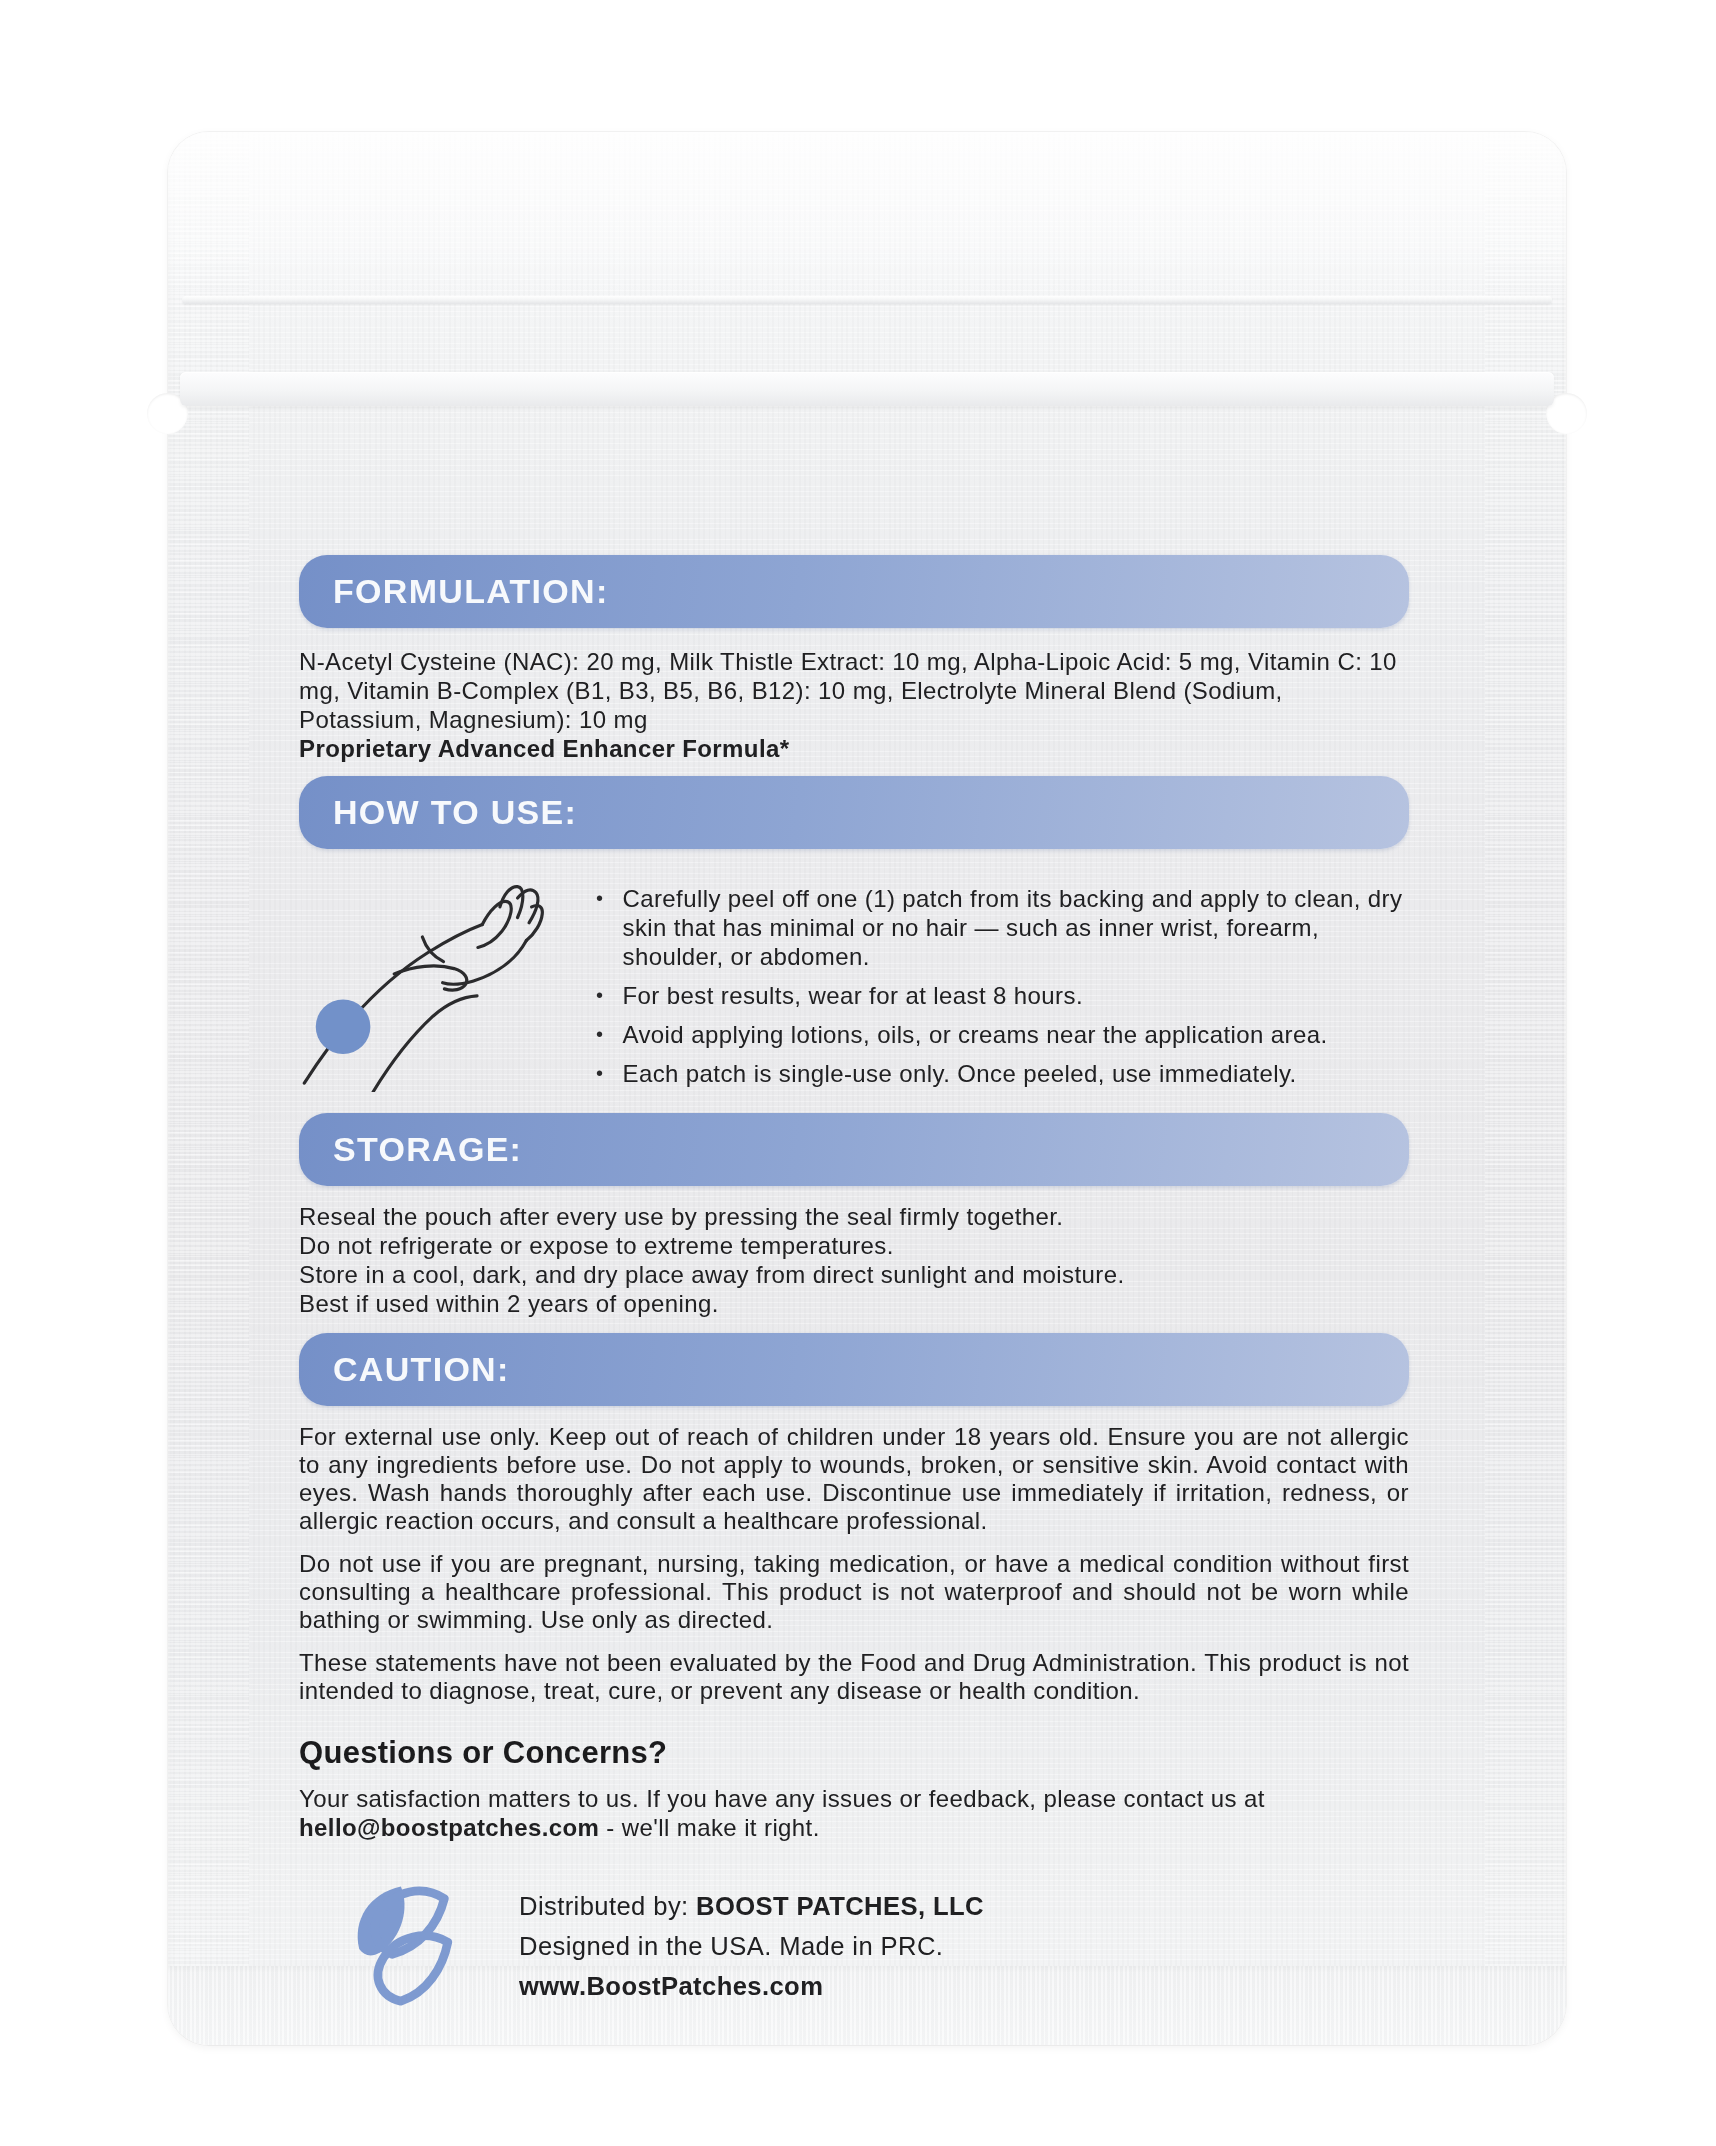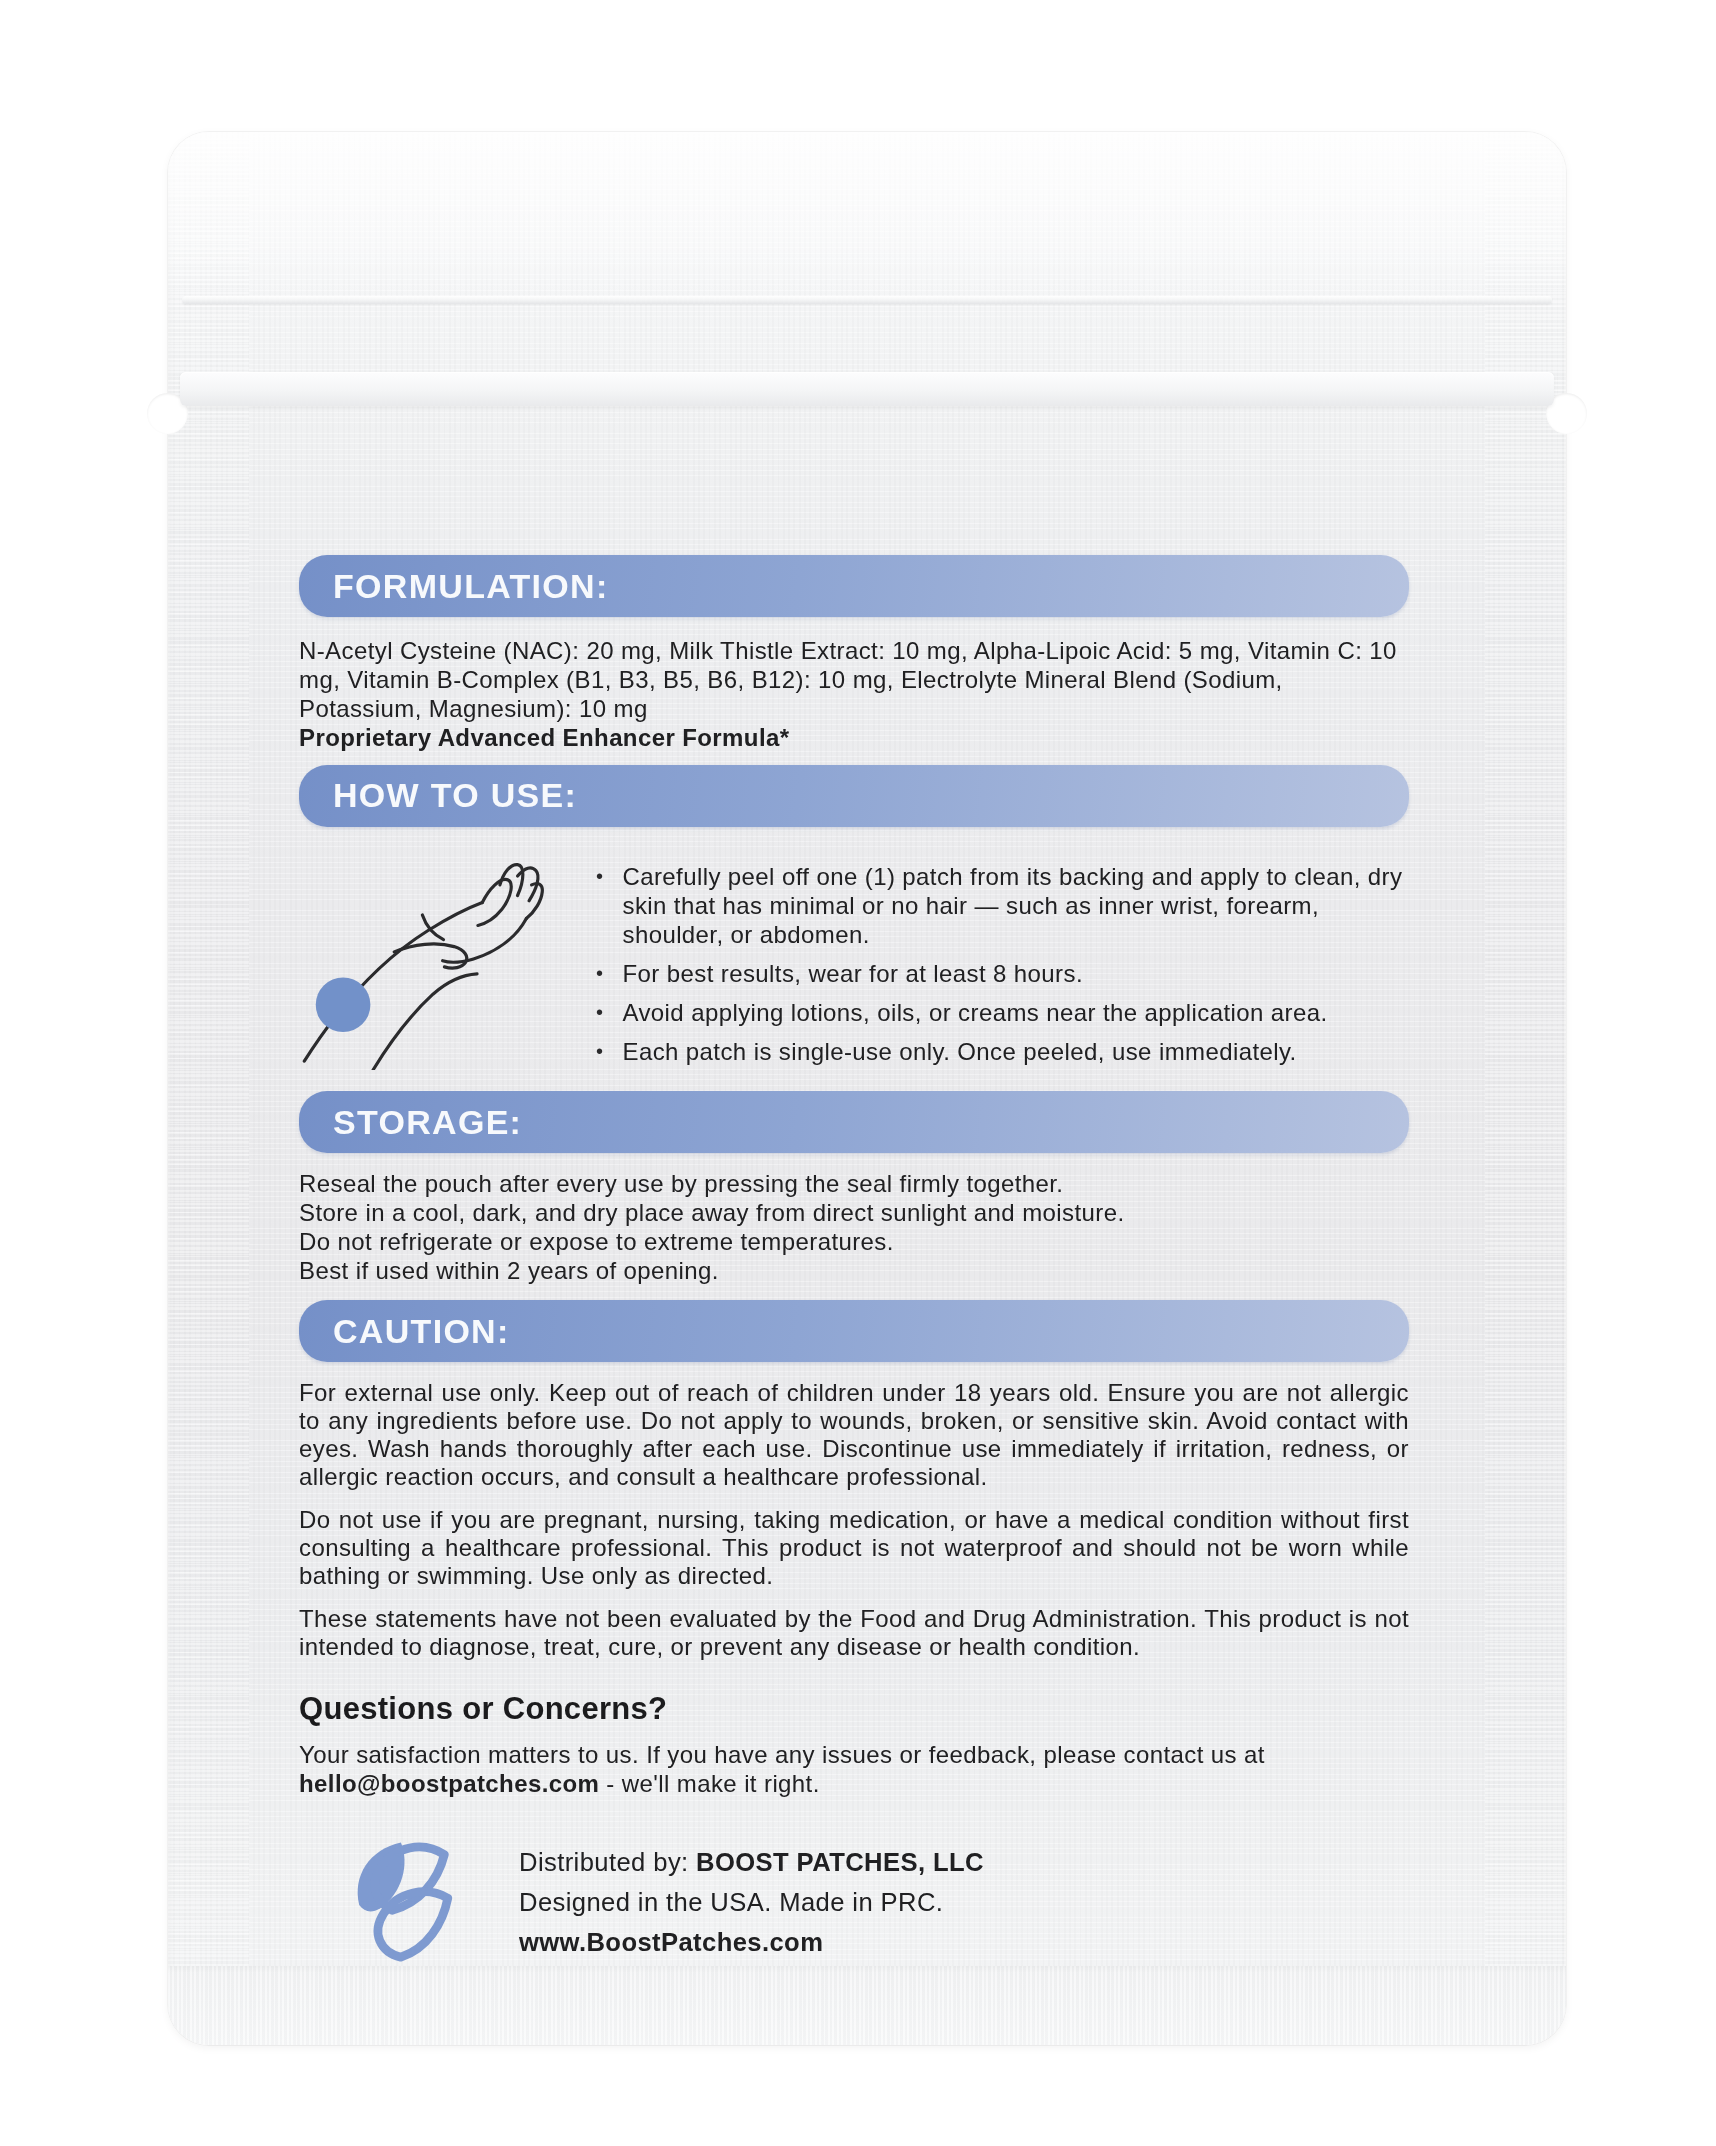--- a/index.html
+++ b/index.html
@@ -82,21 +82,21 @@
       linear-gradient(180deg, #f2f3f4, #f7f8f9);
     box-shadow:inset 0 5.3px 8.8px -5.3px rgba(0,0,0,0.06);
   }
 
   
   .content {
     position:absolute; left:131px; top:423px; width:1110px;
     color:#202022;
   }
   .bar {
-    height:62px; border-radius:28px;
+    height:73px; border-radius:28px;
     background:linear-gradient(96deg, #7590c8 0%, #8ea5d3 45%, #b6c3e0 100%);
     display:flex; align-items:center;
     padding-left:34px;
     box-shadow:0 1.8px 3.5px rgba(90,110,160,0.18);
   }
   .bar span {
     color:#f7f9fc; font-weight:bold; font-size:34px; letter-spacing:1.3px;
   }
   .body {
     font-size:24px; line-height:29px; letter-spacing:0.4px; color:#202022;
@@ -182,22 +182,22 @@
           <li>Avoid applying lotions, oils, or creams near the application area.</li>
           <li>Each patch is single-use only. Once peeled, use immediately.</li>
         </ul>
       </div>
 
       <div class="bar mt-bar3">
         <span>STORAGE:</span>
       </div>
       <div class="storage-lines">
         <div>Reseal the pouch after every use by pressing the seal firmly together.</div>
+        <div>Do not refrigerate or expose to extreme temperatures.</div>
         <div>Store in a cool, dark, and dry place away from direct sunlight and moisture.</div>
-        <div>Do not refrigerate or expose to extreme temperatures.</div>
         <div>Best if used within 2 years of opening.</div>
       </div>
 
       <div class="bar mt-bar4">
         <span>CAUTION:</span>
       </div>
       <p class="body caution-p first">For external use only. Keep out of reach of children under 18 years old. Ensure you are not allergic to any ingredients before use. Do not apply to wounds, broken, or sensitive skin. Avoid contact with eyes. Wash hands thoroughly after each use. Discontinue use immediately if irritation, redness, or allergic reaction occurs, and consult a healthcare professional.</p>
       <p class="body caution-p">Do not use if you are pregnant, nursing, taking medication, or have a medical condition without first consulting a healthcare professional. This product is not waterproof and should not be worn while bathing or swimming. Use only as directed.</p>
       <p class="body caution-p">These statements have not been evaluated by the Food and Drug Administration. This product is not intended to diagnose, treat, cure, or prevent any disease or health condition.</p>
 

